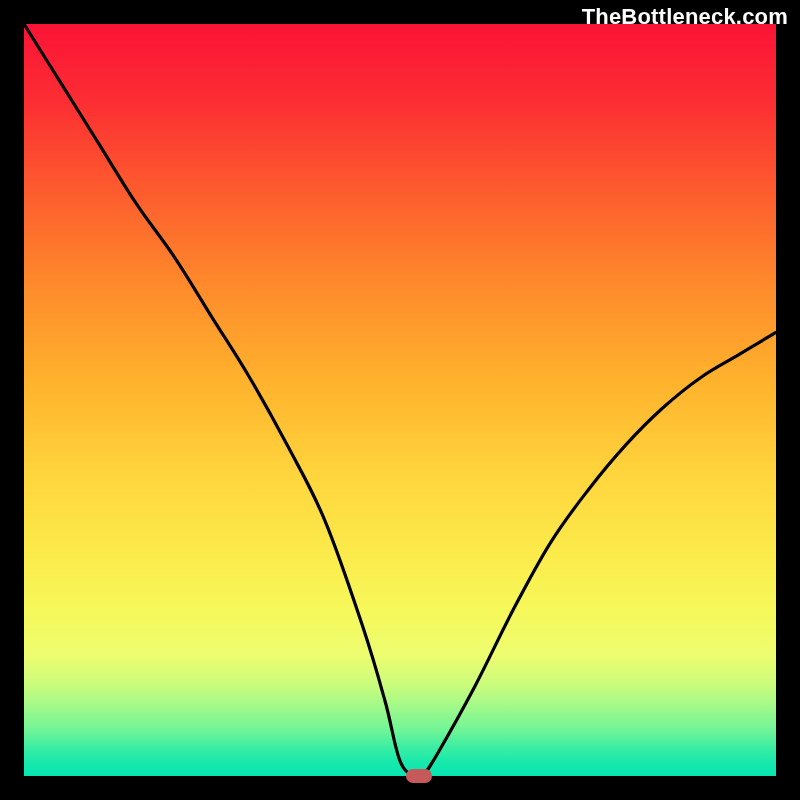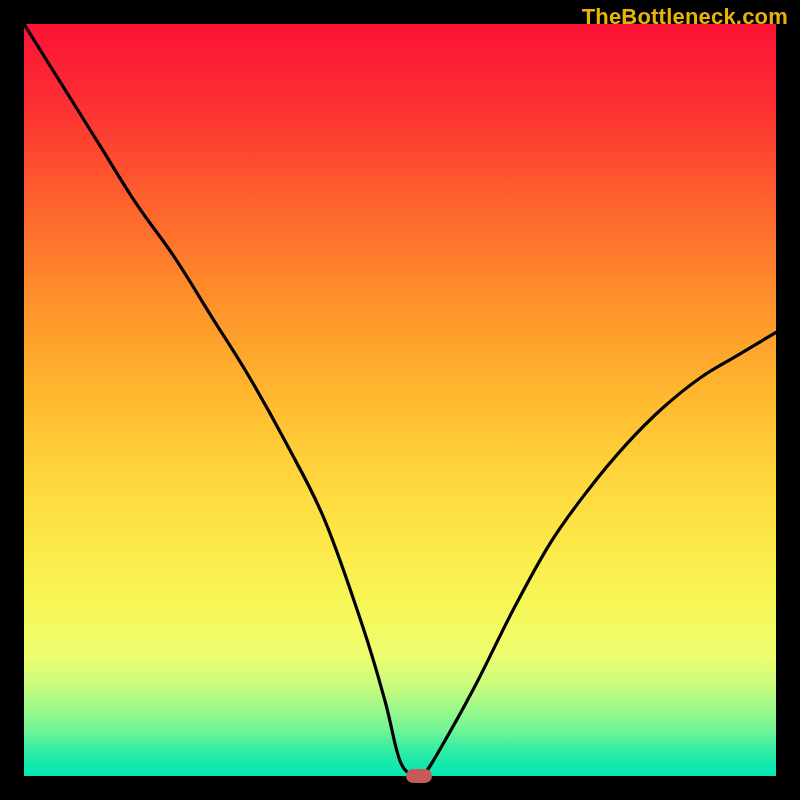--- a/index.html
+++ b/index.html
@@ -14,21 +14,21 @@
   .frame {
     position: relative;
     width: 800px;
     height: 800px;
     background: #000;
   }
   .watermark {
     position: absolute;
     top: 4px;
     right: 12px;
-    color: #eab308;
+    color: #ffffff;
     font-size: 22px;
     font-weight: 600;
     letter-spacing: 0.2px;
     user-select: none;
   }
   .plot {
     position: absolute;
     left: 24px;
     top: 24px;
     width: 752px;

